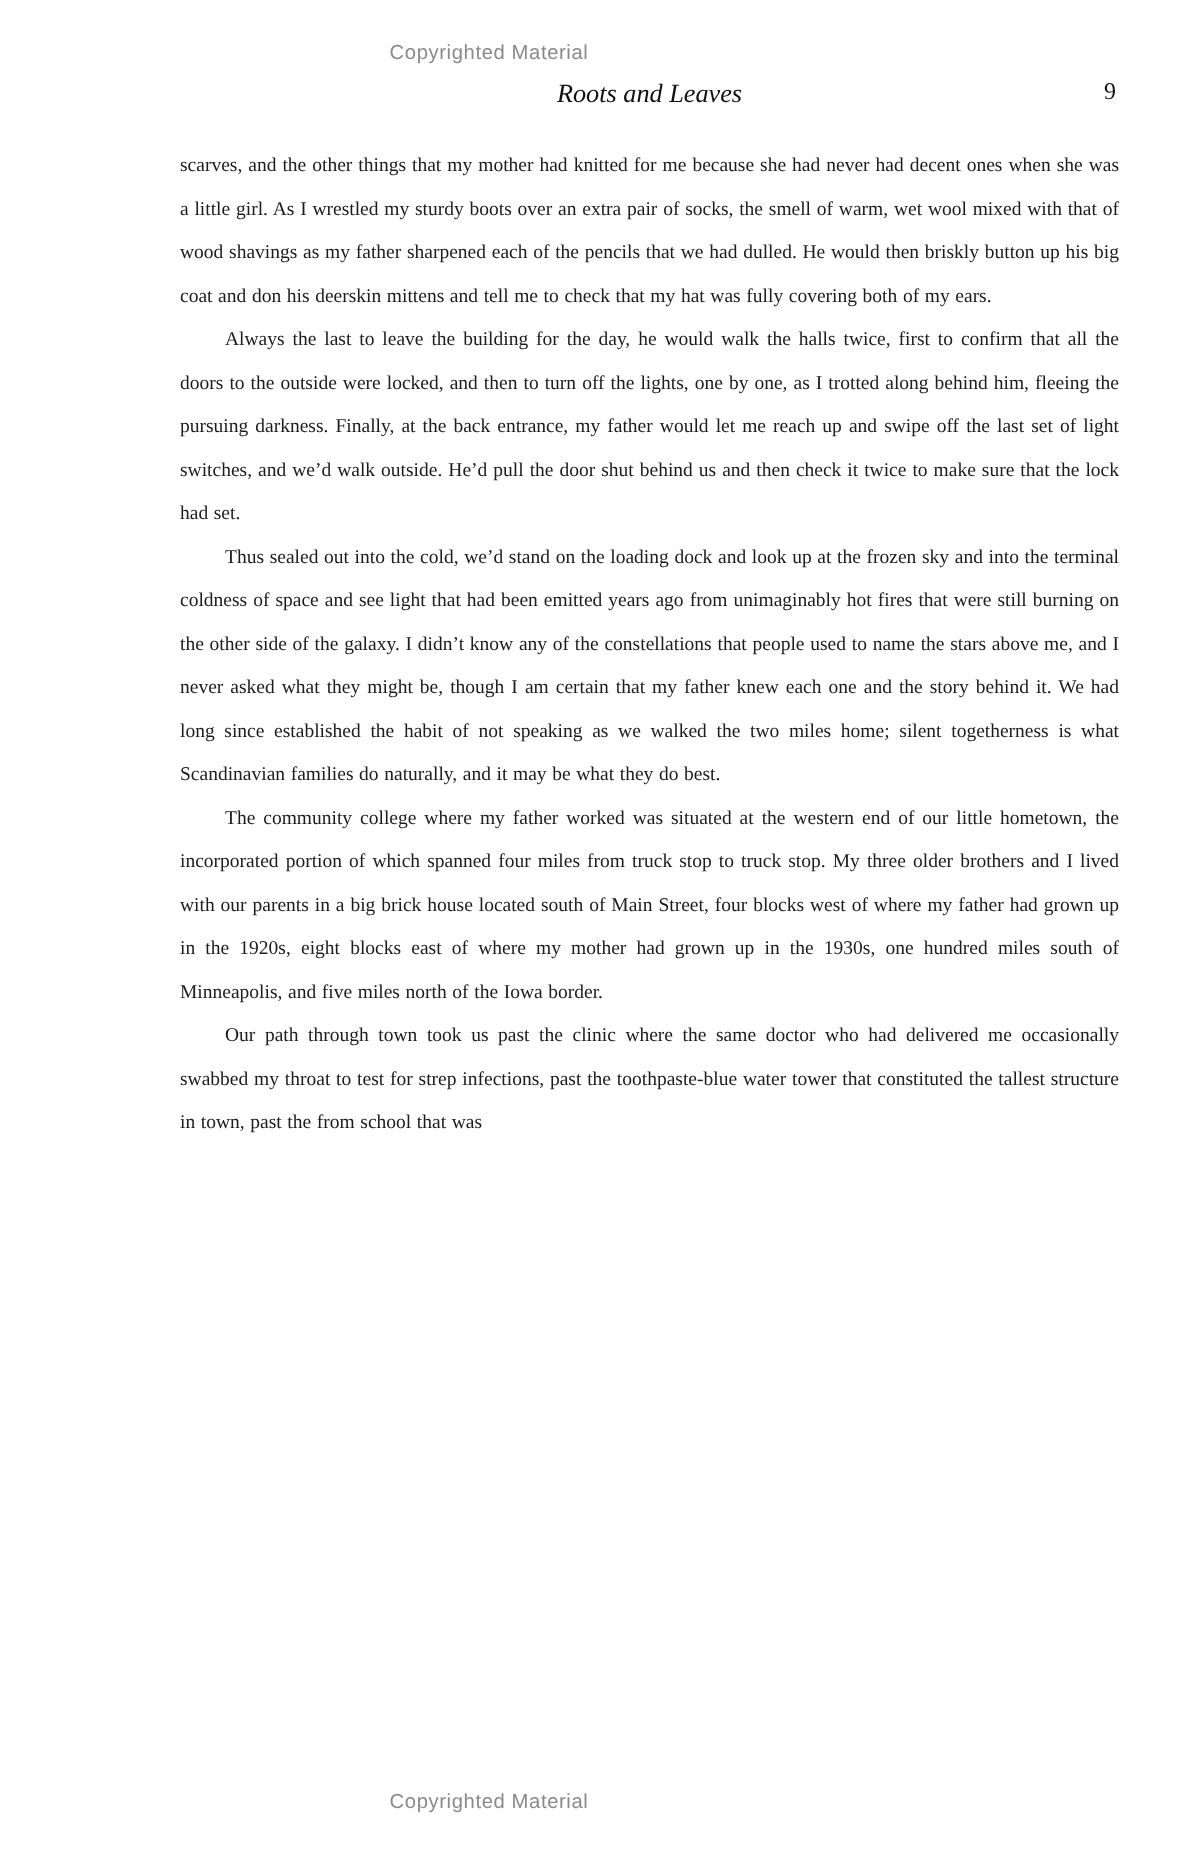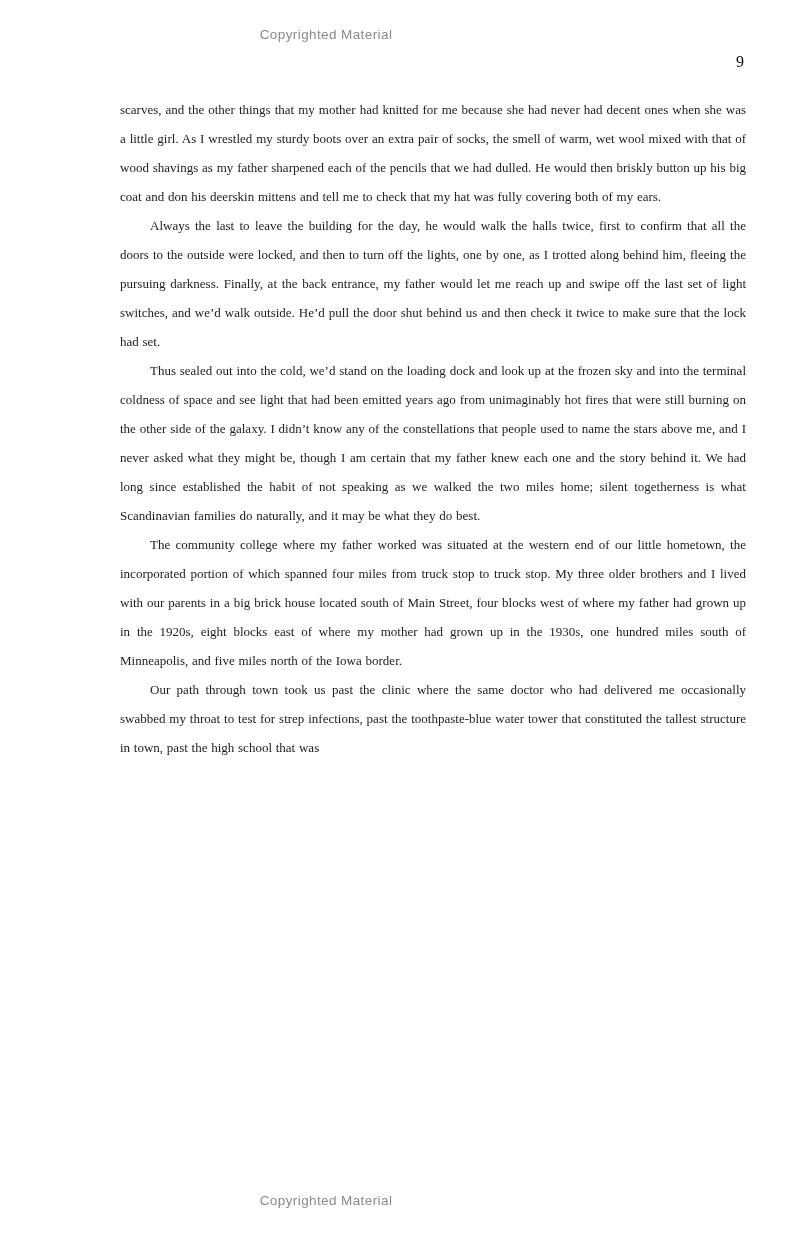--- a/index.html
+++ b/index.html
@@ -70,26 +70,27 @@
     text-indent: 30px;
   }
 </style>
 </head>
 <body>
 
 <div class="copyright-banner copyright-top">Copyrighted Material</div>
 
 <div class="text-column">
   <div class="running-header">
+    <span class="book-section">Roots and Leaves</span>
     <span class="page-number">9</span>
   </div>
 
   <div class="page-body">
 
   <p class="para">scarves, and the other things that my mother had knitted for me because she had never had decent ones when she was a little girl. As I wrestled my sturdy boots over an extra pair of socks, the smell of warm, wet wool mixed with that of wood shavings as my father sharpened each of the pencils that we had dulled. He would then briskly button up his big coat and don his deerskin mittens and tell me to check that my hat was fully covering both of my ears.</p>
       <p class="para indent">Always the last to leave the building for the day, he would walk the halls twice, first to confirm that all the doors to the outside were locked, and then to turn off the lights, one by one, as I trotted along behind him, fleeing the pursuing darkness. Finally, at the back entrance, my father would let me reach up and swipe off the last set of light switches, and we’d walk outside. He’d pull the door shut behind us and then check it twice to make sure that the lock had set.</p>
       <p class="para indent">Thus sealed out into the cold, we’d stand on the loading dock and look up at the frozen sky and into the terminal coldness of space and see light that had been emitted years ago from unimaginably hot fires that were still burning on the other side of the galaxy. I didn’t know any of the constellations that people used to name the stars above me, and I never asked what they might be, though I am certain that my father knew each one and the story behind it. We had long since established the habit of not speaking as we walked the two miles home; silent togetherness is what Scandinavian families do naturally, and it may be what they do best.</p>
       <p class="para indent">The community college where my father worked was situated at the western end of our little hometown, the incorporated portion of which spanned four miles from truck stop to truck stop. My three older brothers and I lived with our parents in a big brick house located south of Main Street, four blocks west of where my father had grown up in the 1920s, eight blocks east of where my mother had grown up in the 1930s, one hundred miles south of Minneapolis, and five miles north of the Iowa border.</p>
-      <p class="para indent">Our path through town took us past the clinic where the same doctor who had delivered me occasionally swabbed my throat to test for strep infections, past the toothpaste-blue water tower that constituted the tallest structure in town, past the high school that was</p>
+      <p class="para indent">Our path through town took us past the clinic where the same doctor who had delivered me occasionally swabbed my throat to test for strep infections, past the toothpaste-blue water tower that constituted the tallest structure in town, past the from school that was</p>
     </div>
 </div>
 
 <div class="copyright-banner copyright-bottom">Copyrighted Material</div>
 
 </body></html>

